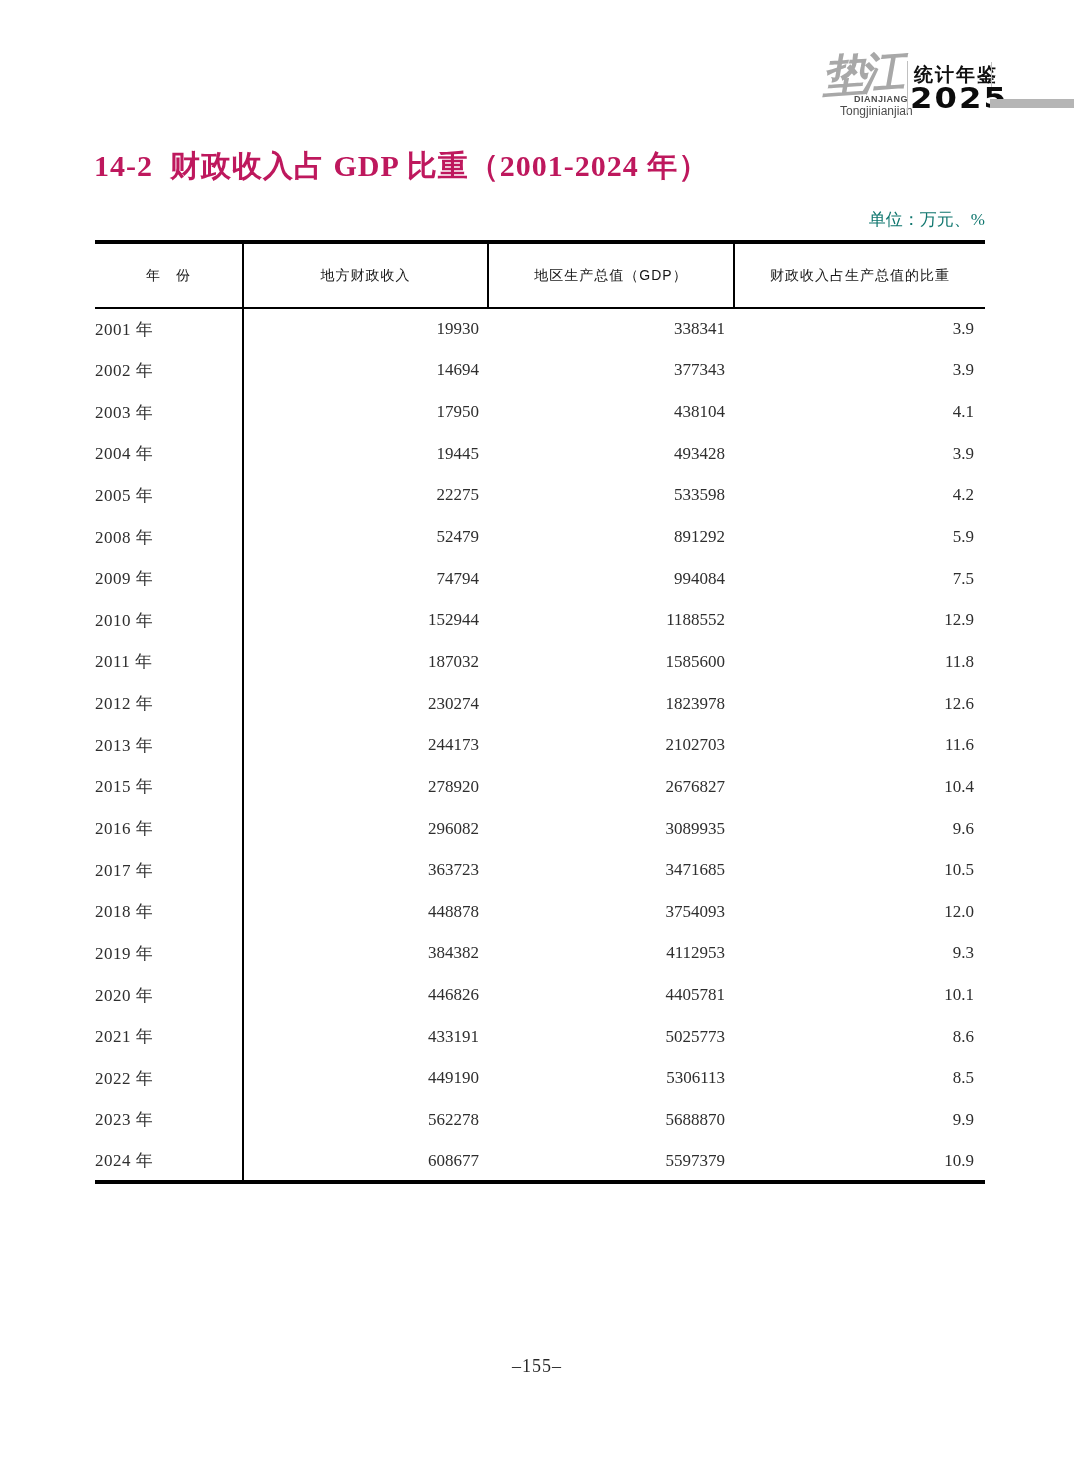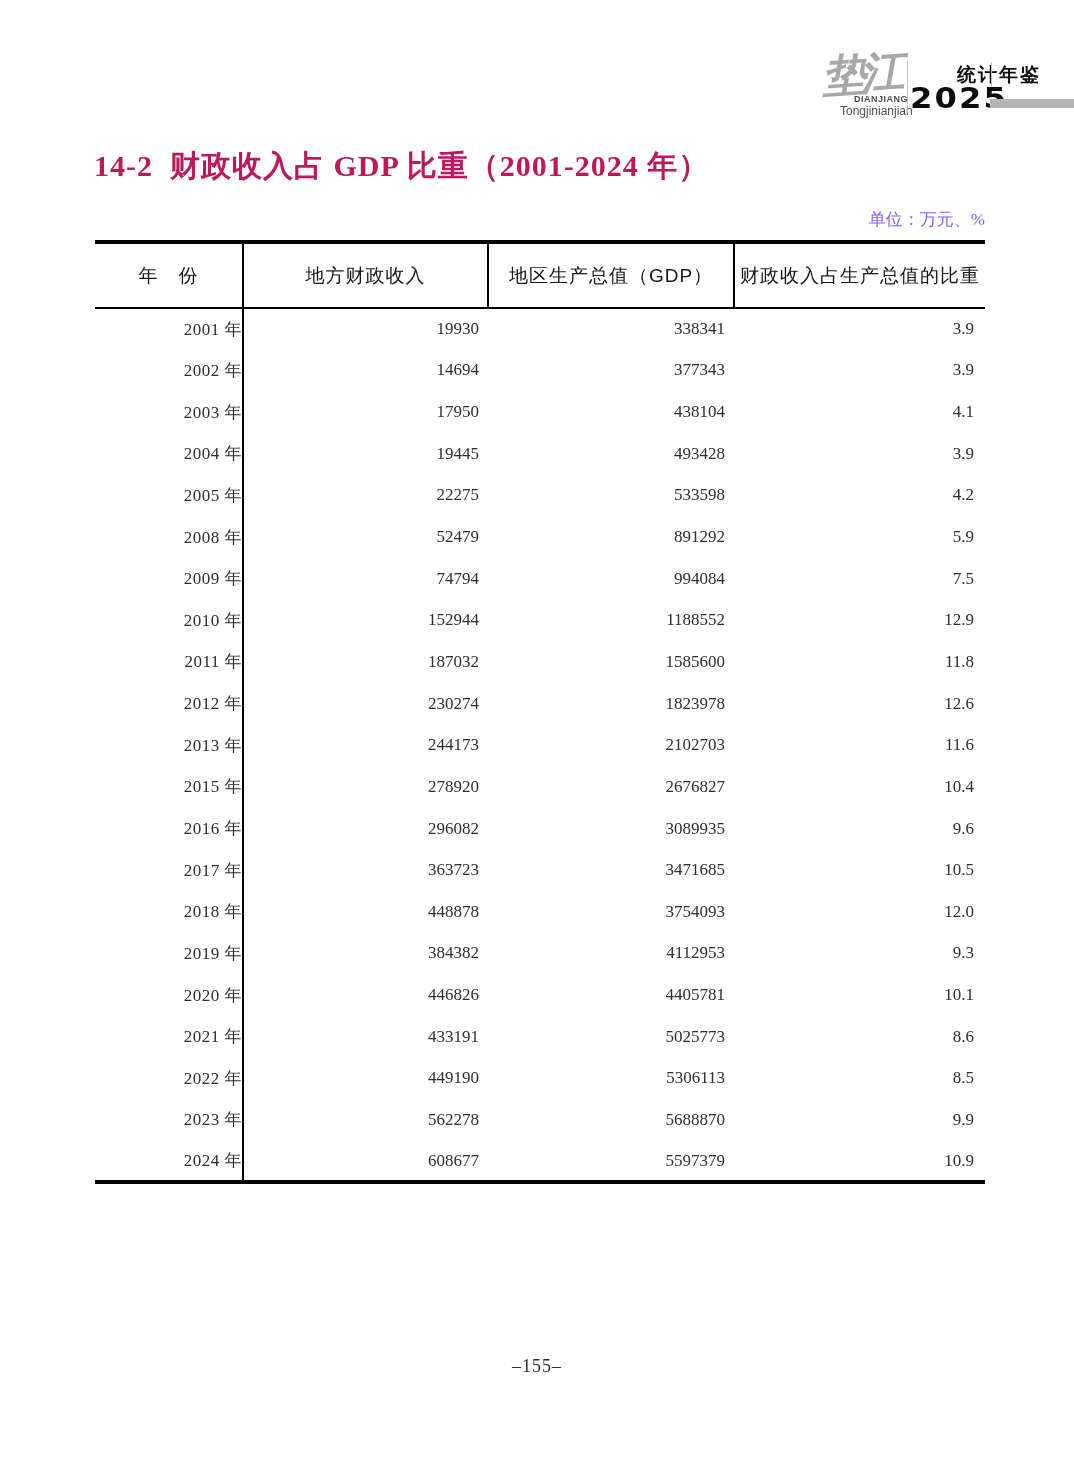--- a/index.html
+++ b/index.html
@@ -33,21 +33,20 @@
   .brand-en .l2 { font-size:12px; }
   .logo-divider {
     position:absolute; left:907px; top:61px;
     width:1px; height:52px; background:#c0c0c0;
   }
   .brand-yearbook {
     position:absolute; left:914px; top:62px;
     font-family:"Liberation Sans", sans-serif;
     font-weight:bold; font-size:19px; letter-spacing:2px;
     color:#101010;
-    margin-left:43px;
   }
   .yearbook-divider {
     position:absolute; left:991px; top:62px;
     width:1px; height:26px; background:#c0c0c0;
   }
   .brand-year {
     position:absolute; left:910px; top:84px;
     font-family:"DejaVu Sans", sans-serif;
     font-weight:bold; font-size:31px; line-height:1;
     letter-spacing:2px; color:#0c0c0c;
@@ -59,45 +58,45 @@
   }
 
   
   .page-title {
     position:absolute; left:94px; top:146px;
     font-size:30px; font-weight:bold; color:#be185d;
     letter-spacing:1px; white-space:pre;
   }
   .unit-label {
     position:absolute; right:89px; top:208px;
-    font-size:17px; color:#8b5cf6;
+    font-size:17px; color:#0f766e;
   }
 
   
   table.data-table {
     position:absolute; left:95px; top:240px;
     width:890px; border-collapse:collapse;
     border-top:4px solid #000;
     border-bottom:4px solid #000;
   }
   thead th {
     height:66px;
     font-family:"Liberation Sans", sans-serif;
-    font-weight:normal; font-size:19px; color:#161616;
+    font-weight:normal; font-size:14px; color:#161616;
     border-bottom:2px solid #000;
     text-align:center; vertical-align:middle;
     letter-spacing:1px;
   }
   thead th + th { border-left:2px solid #000; }
   tbody td {
     height:41.65px; vertical-align:middle;
     font-size:17px; color:#2e2e2e;
   }
   tbody td:first-child { border-right:2px solid #000; }
-  .c-year { text-align:right; letter-spacing:0.5px; }
+  .c-year { text-align:left; letter-spacing:0.5px; }
   .c-num  { text-align:right; padding-right:9px; }
   .c-ratio{ padding-right:11px;margin-top:46px; }
 
   
   .page-number {
     position:absolute; left:0; top:1356px; width:1074px;
     text-align:center; font-size:18px; color:#2a2a2a;
     letter-spacing:1px;
   }
 </style>

